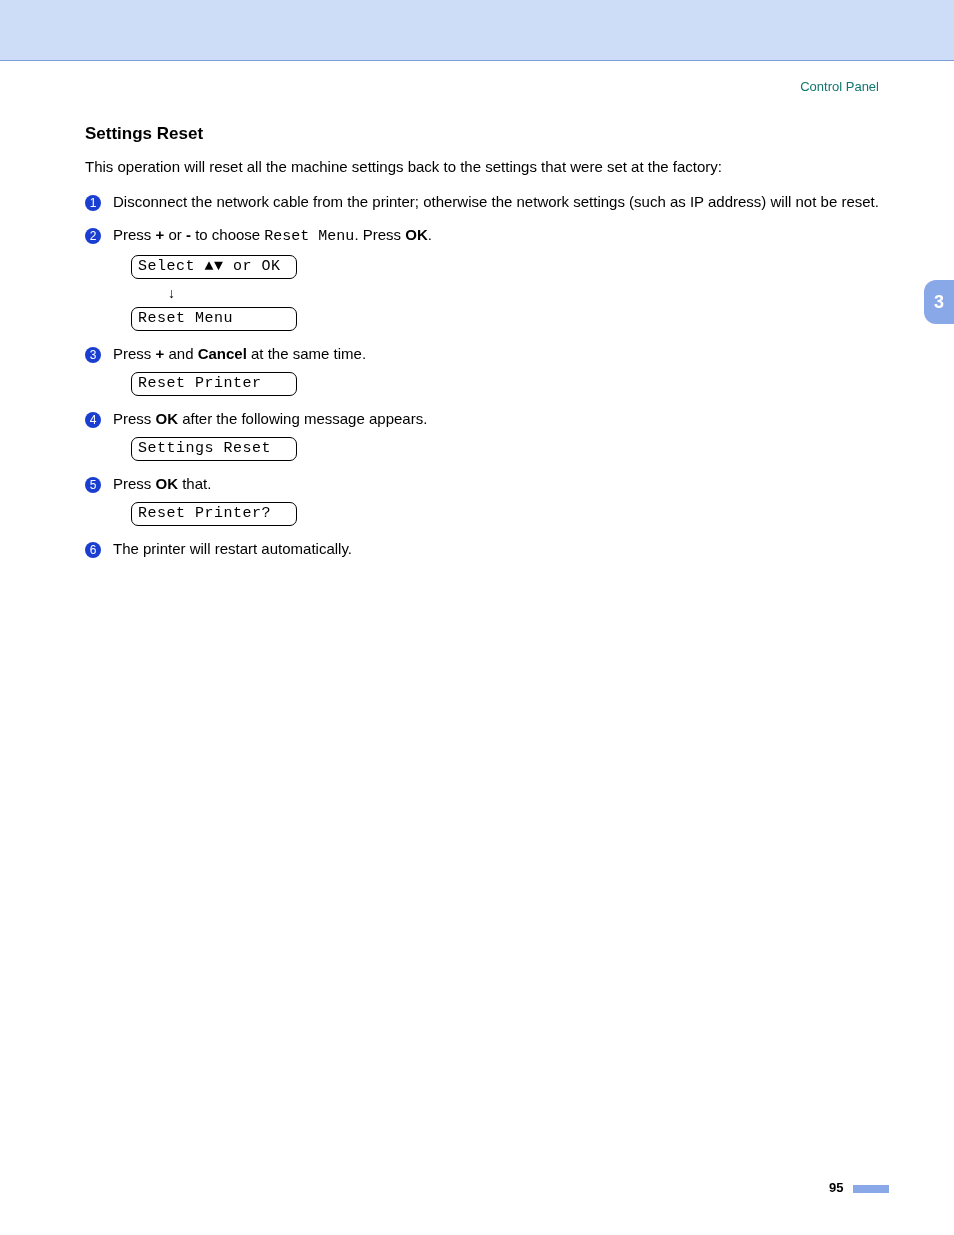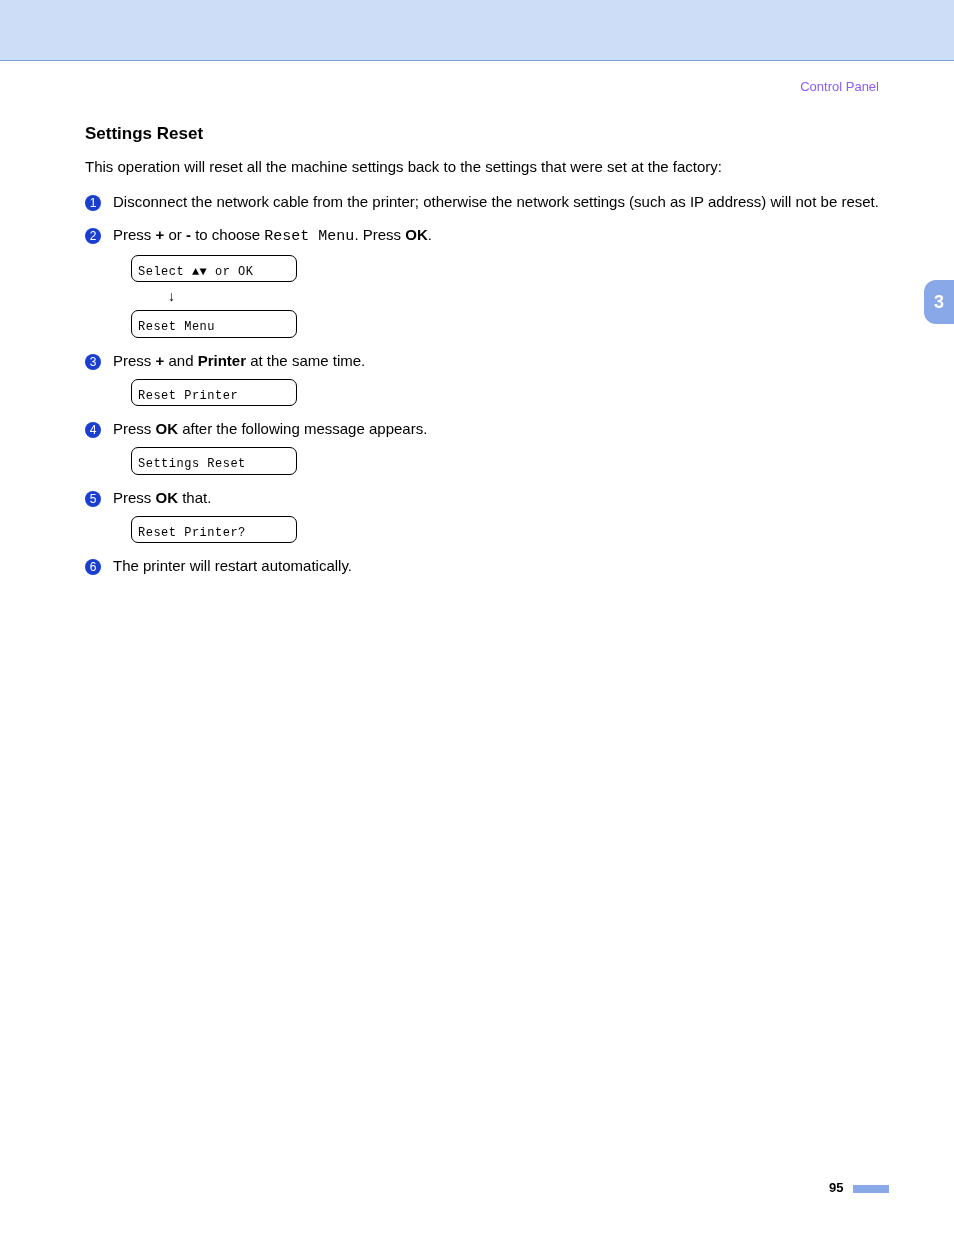--- a/index.html
+++ b/index.html
@@ -11,21 +11,21 @@
     font-size: 15px;
     color: #000;
   }
   .top-band {
     height: 60px;
     background: #cdddf7;
     border-bottom: 1px solid #7a9dd8;
   }
   .header-right {
     text-align: right;
-    color: #8b5cf6;
+    color: #0f766e;
     font-size: 13px;
     padding: 18px 75px 0 8px;
   }
   .content {
     padding: 30px 65px 0 85px;
   }
   h2.section-title {
     font-size: 17px;
     font-weight: bold;
     margin: 0 0 14px 0;
@@ -56,23 +56,23 @@
     flex: 1 1 auto;
   }
   .step-body p {
     margin: 0 0 6px 0;
   }
   .lcd {
     display: inline-block;
     min-width: 150px;
     border: 1.5px solid #000;
     border-radius: 7px;
-    padding: 9px 8px 2px 6px;
+    padding: 2px 8px 2px 6px;
     font-family: "Courier New", Courier, monospace;
-    font-size: 12px;
+    font-size: 15px;
     letter-spacing: 0.5px;
     margin-left: 18px;
     margin-top: 4px;
     margin-bottom: 4px;
     line-height: 1.2;
   }
   .arrow-down {
     font-size: 14px;
     margin-left: 55px;
     line-height: 1;
@@ -151,21 +151,21 @@
         <div class="lcd">Select ▲▼ or OK</div><br>
         <div class="arrow-down">↓</div>
         <div class="lcd">Reset Menu</div>
       </div>
     </div>
 
     <div class="step">
       <div class="bullet">3</div>
       <div class="step-body">
         <p>
-          <span>Press </span><b>+</b><span> and </span><b>Printer</b><span> at the same time.</span>
+          <span>Press </span><b>+</b><span> and </span><b>Cancel</b><span> at the same time.</span>
         </p>
         <div class="lcd">Reset Printer</div>
       </div>
     </div>
 
     <div class="step">
       <div class="bullet">4</div>
       <div class="step-body">
         <p>
           <span>Press </span><b>OK</b><span> after the following message appears.</span>

